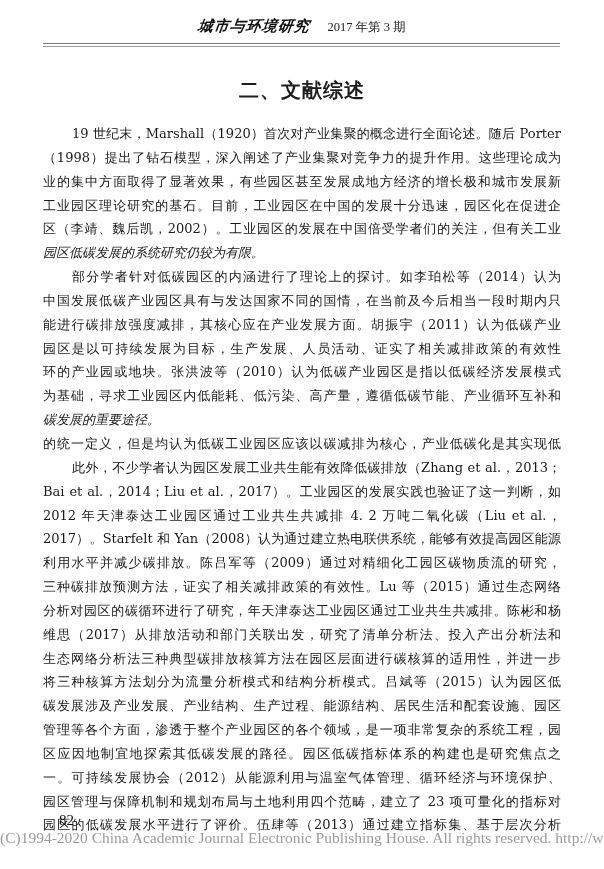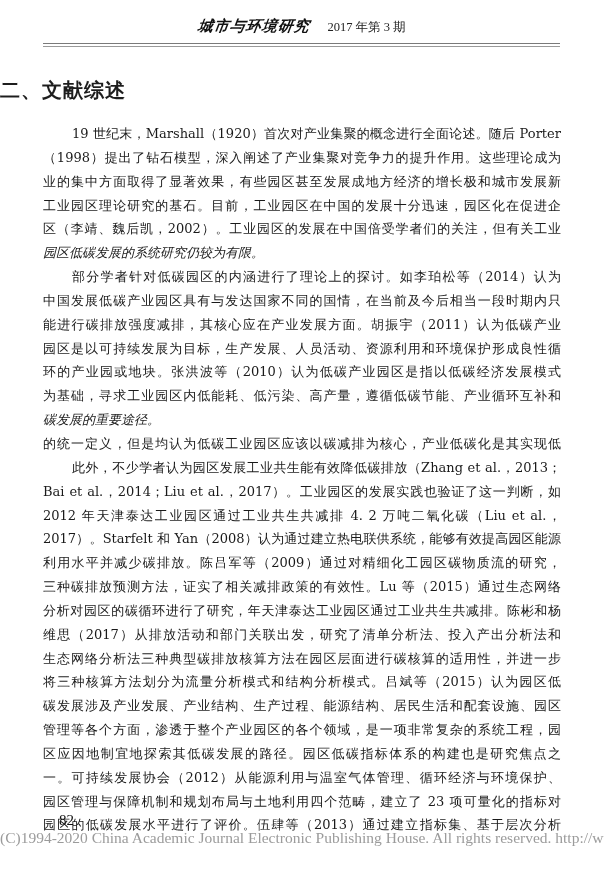--- a/index.html
+++ b/index.html
@@ -26,20 +26,21 @@
   .rule-top {
     position: absolute; top: 43px; left: 43px; width: 517px;
     height: 0; border-top: 1.5px solid #7a7a7a;
   }
   .rule-bottom {
     position: absolute; top: 46px; left: 43px; width: 517px;
     height: 0; border-top: 1px solid #9a9a9a;
   }
   .section-heading {
     position: absolute; top: 77px; left: 0; width: 604px;
+    text-align: center;
     font-family: "DejaVu Sans", "Liberation Sans", sans-serif;
     font-size: 20px; font-weight: bold; color: #1d1d1d;
     letter-spacing: 1px; margin: 0;
   }
   .body-text {
     position: absolute; top: 122px; left: 43px; width: 518px;
   }
   .line {
     height: 23.85px; line-height: 23.85px;
     font-size: 13px; white-space: nowrap;
@@ -78,21 +79,21 @@
     <div class="line">业的集中方面取得了显著效果，有些园区甚至发展成地方经济的增长极和城市发展新</div>
     <div class="line">工业园区理论研究的基石。目前，工业园区在中国的发展十分迅速，园区化在促进企</div>
     <div class="line">区（李靖、魏后凯，2002）。工业园区的发展在中国倍受学者们的关注，但有关工业</div>
     <div class="line last">园区低碳发展的系统研究仍较为有限。</div>
   </div>
 
   <div>
     <div class="line indent">部分学者针对低碳园区的内涵进行了理论上的探讨。如李珀松等（2014）认为</div>
     <div class="line">中国发展低碳产业园区具有与发达国家不同的国情，在当前及今后相当一段时期内只</div>
     <div class="line">能进行碳排放强度减排，其核心应在产业发展方面。胡振宇（2011）认为低碳产业</div>
-    <div class="line">园区是以可持续发展为目标，生产发展、人员活动、资源利用和环境保护形成良性循</div>
+    <div class="line">园区是以可持续发展为目标，生产发展、人员活动、证实了相关减排政策的有效性</div>
     <div class="line">环的产业园或地块。张洪波等（2010）认为低碳产业园区是指以低碳经济发展模式</div>
     <div class="line">为基础，寻求工业园区内低能耗、低污染、高产量，遵循低碳节能、产业循环互补和</div>
     <div class="line last">碳发展的重要途径。</div>
     <div class="line">的统一定义，但是均认为低碳工业园区应该以碳减排为核心，产业低碳化是其实现低</div>
   </div>
 
   <div>
     <div class="line indent">此外，不少学者认为园区发展工业共生能有效降低碳排放（Zhang et al.，2013；</div>
     <div class="line">Bai et al.，2014；Liu et al.，2017）。工业园区的发展实践也验证了这一判断，如</div>
     <div class="line">2012 年天津泰达工业园区通过工业共生共减排 4. 2 万吨二氧化碳（Liu et al.，</div>

